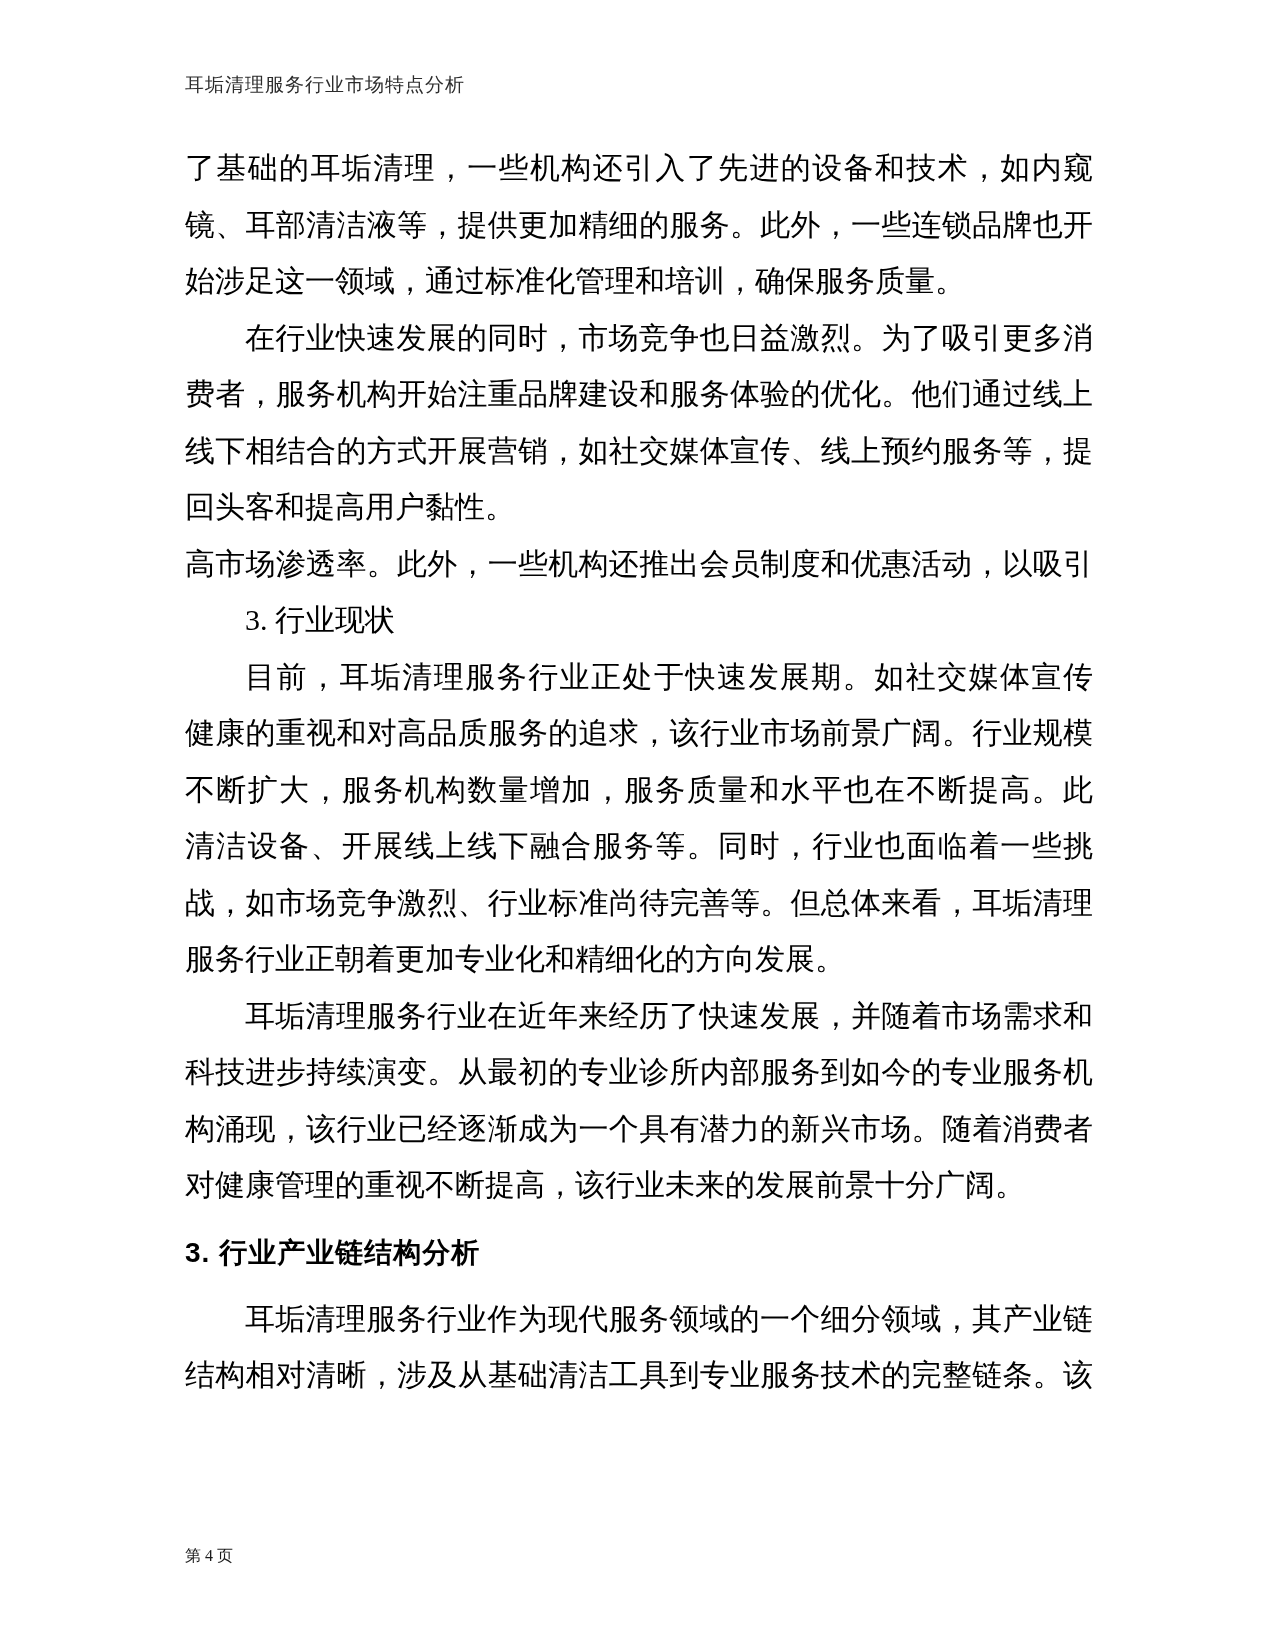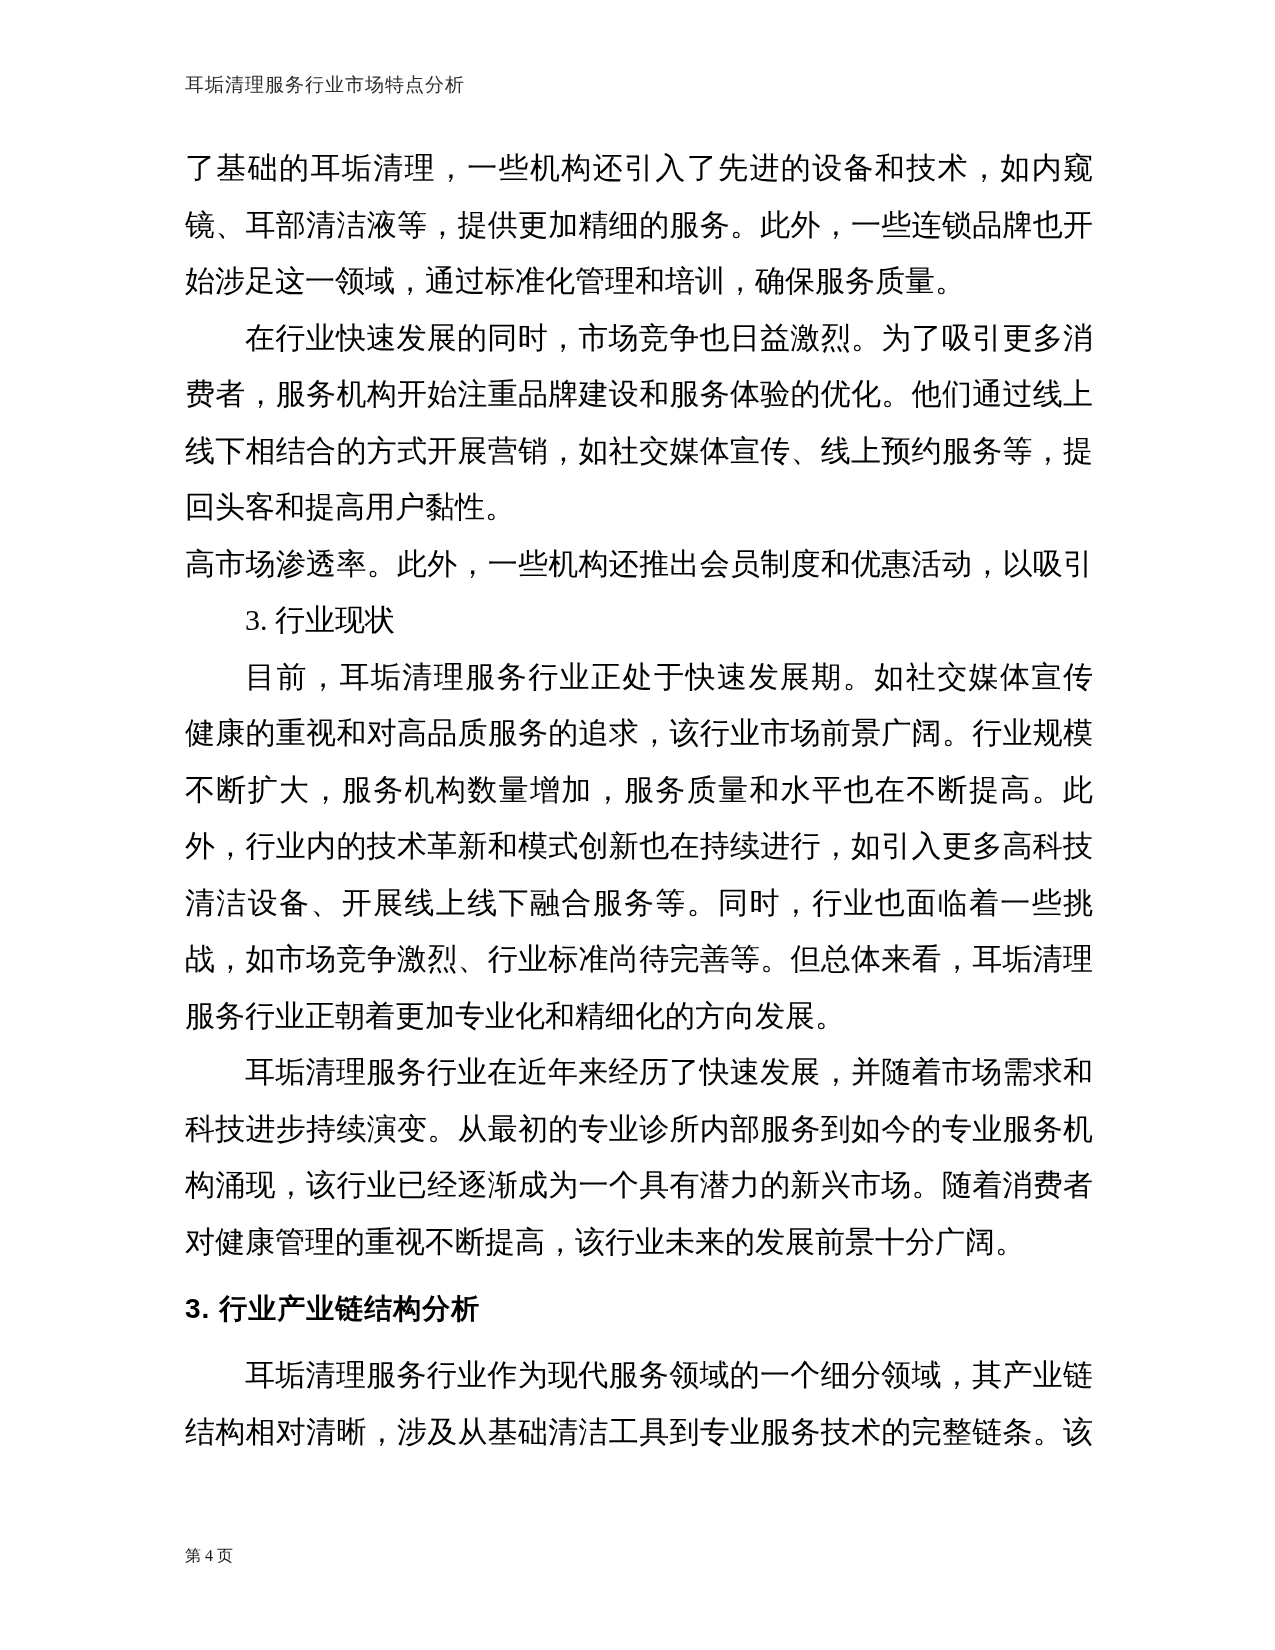--- a/index.html
+++ b/index.html
@@ -77,21 +77,20 @@
       <div class="line">始涉足这一领域，通过标准化管理和培训，确保服务质量。</div>
       <div class="line indent stretch">在行业快速发展的同时，市场竞争也日益激烈。为了吸引更多消</div>
       <div class="line stretch">费者，服务机构开始注重品牌建设和服务体验的优化。他们通过线上</div>
       <div class="line stretch">线下相结合的方式开展营销，如社交媒体宣传、线上预约服务等，提</div>
       <div class="line">回头客和提高用户黏性。</div>
       <div class="line stretch">高市场渗透率。此外，一些机构还推出会员制度和优惠活动，以吸引</div>
       <div class="line indent">3. 行业现状</div>
       <div class="line indent stretch">目前，耳垢清理服务行业正处于快速发展期。如社交媒体宣传</div>
       <div class="line stretch">健康的重视和对高品质服务的追求，该行业市场前景广阔。行业规模</div>
       <div class="line stretch">不断扩大，服务机构数量增加，服务质量和水平也在不断提高。此</div>
-      <div class="line stretch">外，行业内的技术革新和模式创新也在持续进行，如引入更多高科技</div>
       <div class="line stretch">清洁设备、开展线上线下融合服务等。同时，行业也面临着一些挑</div>
       <div class="line stretch">战，如市场竞争激烈、行业标准尚待完善等。但总体来看，耳垢清理</div>
       <div class="line">服务行业正朝着更加专业化和精细化的方向发展。</div>
       <div class="line indent stretch">耳垢清理服务行业在近年来经历了快速发展，并随着市场需求和</div>
       <div class="line stretch">科技进步持续演变。从最初的专业诊所内部服务到如今的专业服务机</div>
       <div class="line stretch">构涌现，该行业已经逐渐成为一个具有潜力的新兴市场。随着消费者</div>
       <div class="line">对健康管理的重视不断提高，该行业未来的发展前景十分广阔。</div>
       <div class="line h2">3. 行业产业链结构分析</div>
       <div class="line indent stretch">耳垢清理服务行业作为现代服务领域的一个细分领域，其产业链</div>
       <div class="line stretch">结构相对清晰，涉及从基础清洁工具到专业服务技术的完整链条。该</div>

